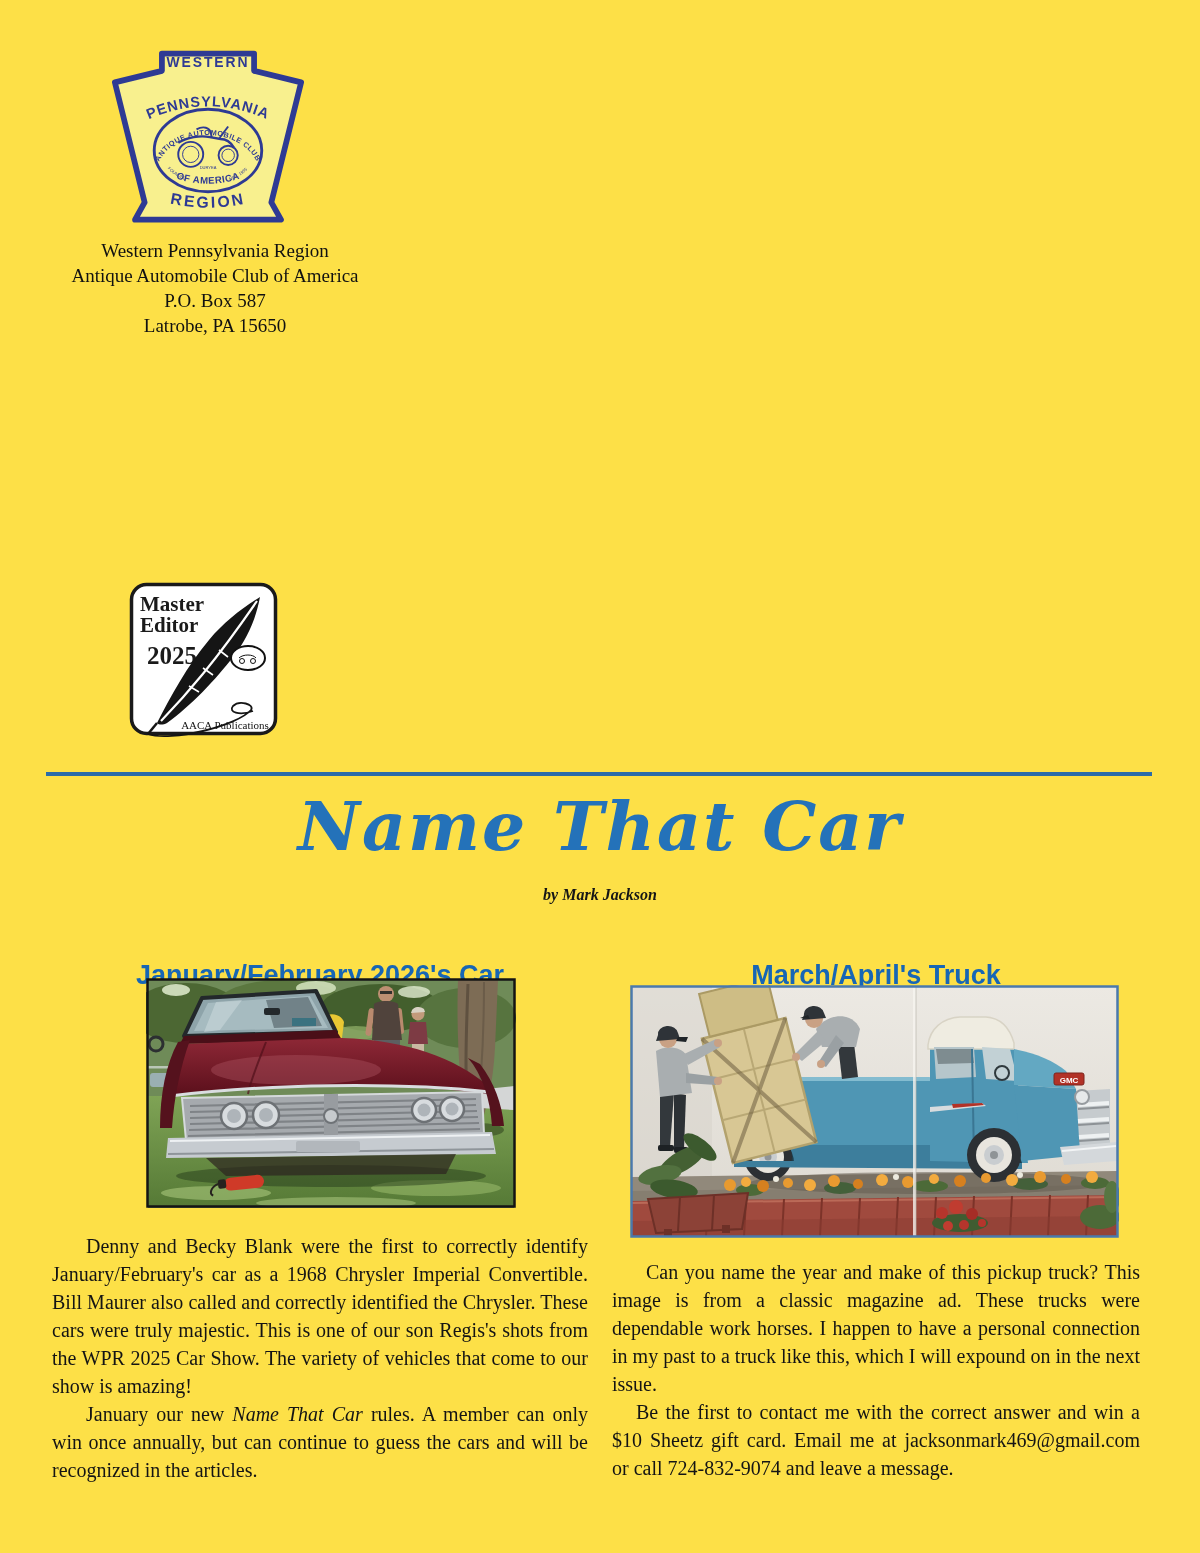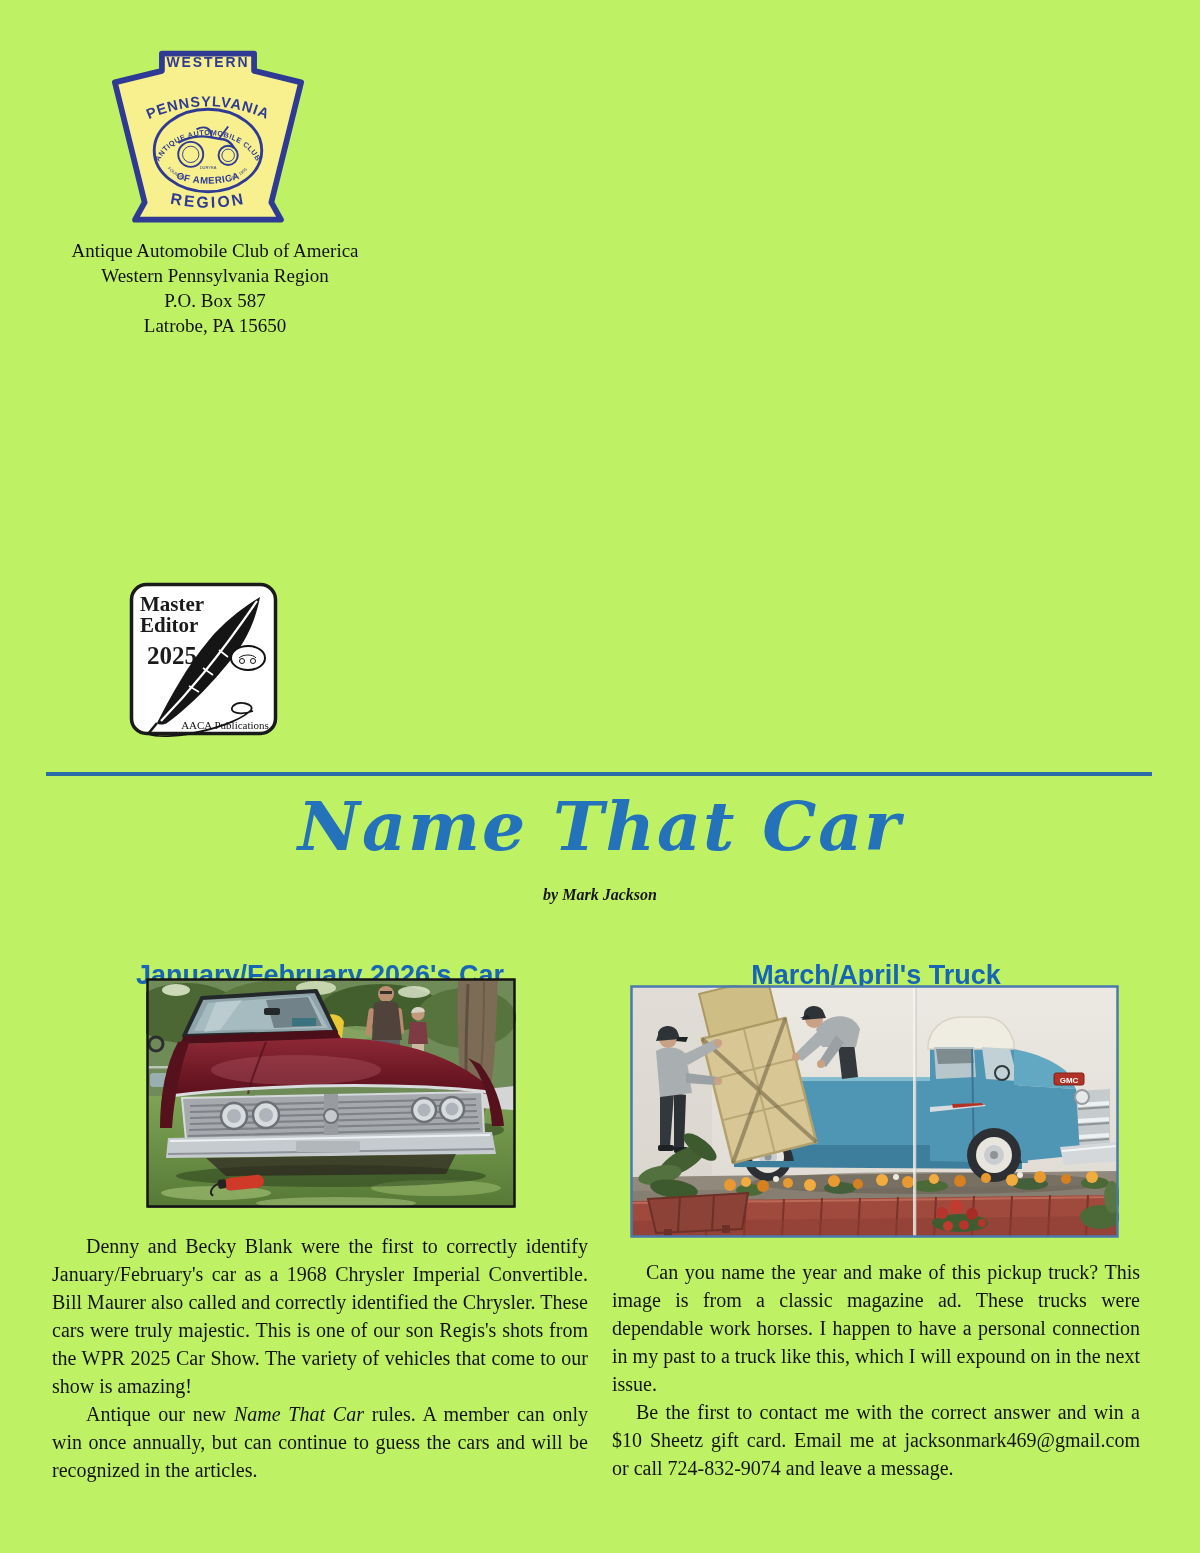--- a/index.html
+++ b/index.html
@@ -1,20 +1,20 @@
 <!DOCTYPE html>
 <html><head>
 <meta charset="utf-8">
 <style>
   * { margin:0; padding:0; box-sizing:border-box; }
   html,body { background:#ffffff; }
   body { font-family:"Liberation Serif", serif; }
   .page {
     position:relative; width:1200px; height:1553px; margin:0 auto;
-    background:#bef264; overflow:hidden;
+    background:#fde047; overflow:hidden;
   }
   
   .logo-wrap { position:absolute; left:112px; top:50px; width:192px; height:178px; }
   .logo-wrap svg { width:100%; height:100%; display:block; }
   .address { position:absolute; left:50px; top:238px; width:330px;
     text-align:center; font-size:19px; line-height:25px; color:#111; }
   
   .badge-wrap { position:absolute; left:127px; top:580px; width:153px; height:158px; }
   .badge-wrap svg { width:100%; height:100%; display:block; }
   
@@ -87,22 +87,22 @@
       <text font-family="Liberation Sans, sans-serif" font-weight="bold" font-size="10" letter-spacing="0.5" fill="#2e3a94">
         <textPath href="#lg-arc-amer" startOffset="50%" text-anchor="middle">OF AMERICA</textPath>
       </text>
       <text font-family="Liberation Sans, sans-serif" font-weight="bold" font-size="16.5" letter-spacing="2.5" fill="#2e3a94">
         <textPath href="#lg-arc-region" startOffset="50%" text-anchor="middle">REGION</textPath>
       </text>
     </svg>
   </div>
 
   <div class="address">
+    <div>Western Pennsylvania Region</div>
     <div>Antique Automobile Club of America</div>
-    <div>Western Pennsylvania Region</div>
     <div>P.O. Box 587</div>
     <div>Latrobe, PA 15650</div>
   </div>
 
   <div class="badge-wrap">
     <svg viewBox="0 0 153 158" xmlns="http://www.w3.org/2000/svg">
       <rect x="4.5" y="4.5" width="144" height="149" rx="15" fill="#ffffff" stroke="#1a1a1a" stroke-width="3.5"></rect>
       <text x="13" y="31" font-family="Liberation Serif, serif" font-weight="bold" font-size="21" fill="#1a1a1a">Master</text>
       <text x="13" y="52" font-family="Liberation Serif, serif" font-weight="bold" font-size="21" fill="#1a1a1a">Editor</text>
       <text x="20" y="84" font-family="Liberation Serif, serif" font-weight="bold" font-size="25" fill="#1a1a1a">2025</text>
@@ -381,21 +381,21 @@
       <g>
         <rect x="283" y="2" width="3" height="249" fill="#f6f4ef" opacity=".8"></rect>
         <path d="M286 2 L286 251" stroke="#b9b5ac" stroke-width="1" opacity=".7"></path>
       </g>
       <rect x="1.5" y="1.5" width="486" height="250" fill="none" stroke="#4a79ad" stroke-width="2.5"></rect>
     </svg>
   </figure>
 
   <div class="coltext left">
     <p>Denny and Becky Blank were the first to correctly identify January/February's car as a 1968 Chrysler Imperial Convertible. Bill Maurer also called and correctly identified the Chrysler. These cars were truly majestic. This is one of our son Regis's shots from the WPR 2025 Car Show. The variety of vehicles that come to our show is amazing!</p>
-    <p><span>Antique our new </span><span class="ital">Name That Car</span><span> rules. A member can only win once annually, but can continue to guess the cars and will be recognized in the articles.</span></p>
+    <p><span>January our new </span><span class="ital">Name That Car</span><span> rules. A member can only win once annually, but can continue to guess the cars and will be recognized in the articles.</span></p>
   </div>
 
   <div class="coltext right">
     <p>Can you name the year and make of this pickup truck? This image is from a classic magazine ad. These trucks were dependable work horses. I happen to have a personal connection in my past to a truck like this, which I will expound on in the next issue.</p>
     <p class="small-indent">Be the first to contact me with the correct answer and win a $10 Sheetz gift card. Email me at jacksonmark469@gmail.com or call 724-832-9074 and leave a message.</p>
   </div>
 
 </div>
 
 </body></html>

